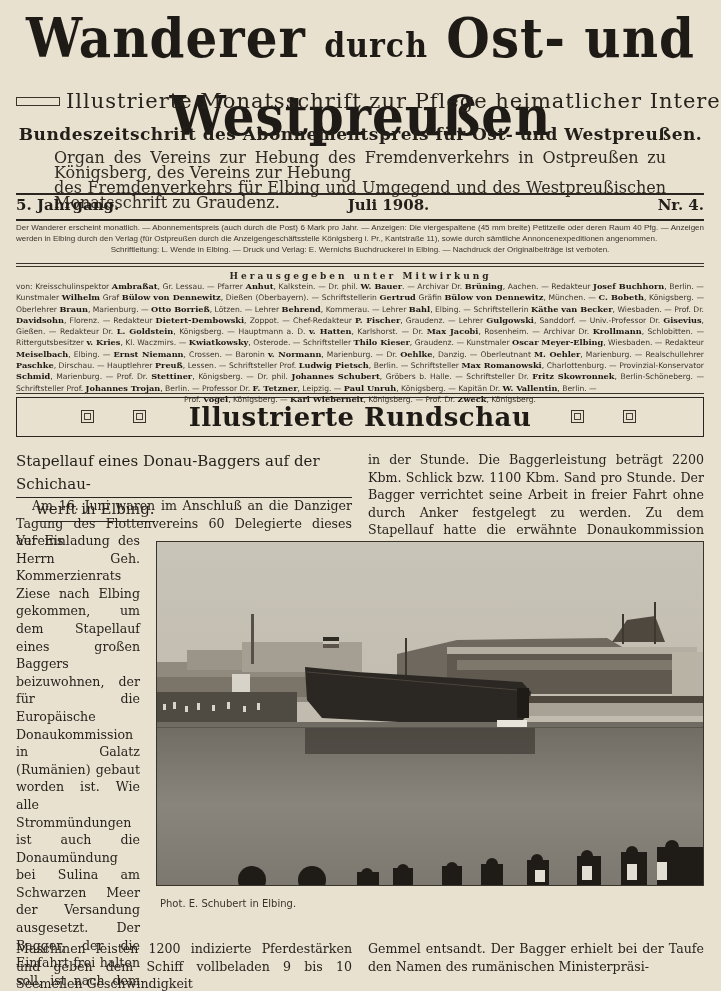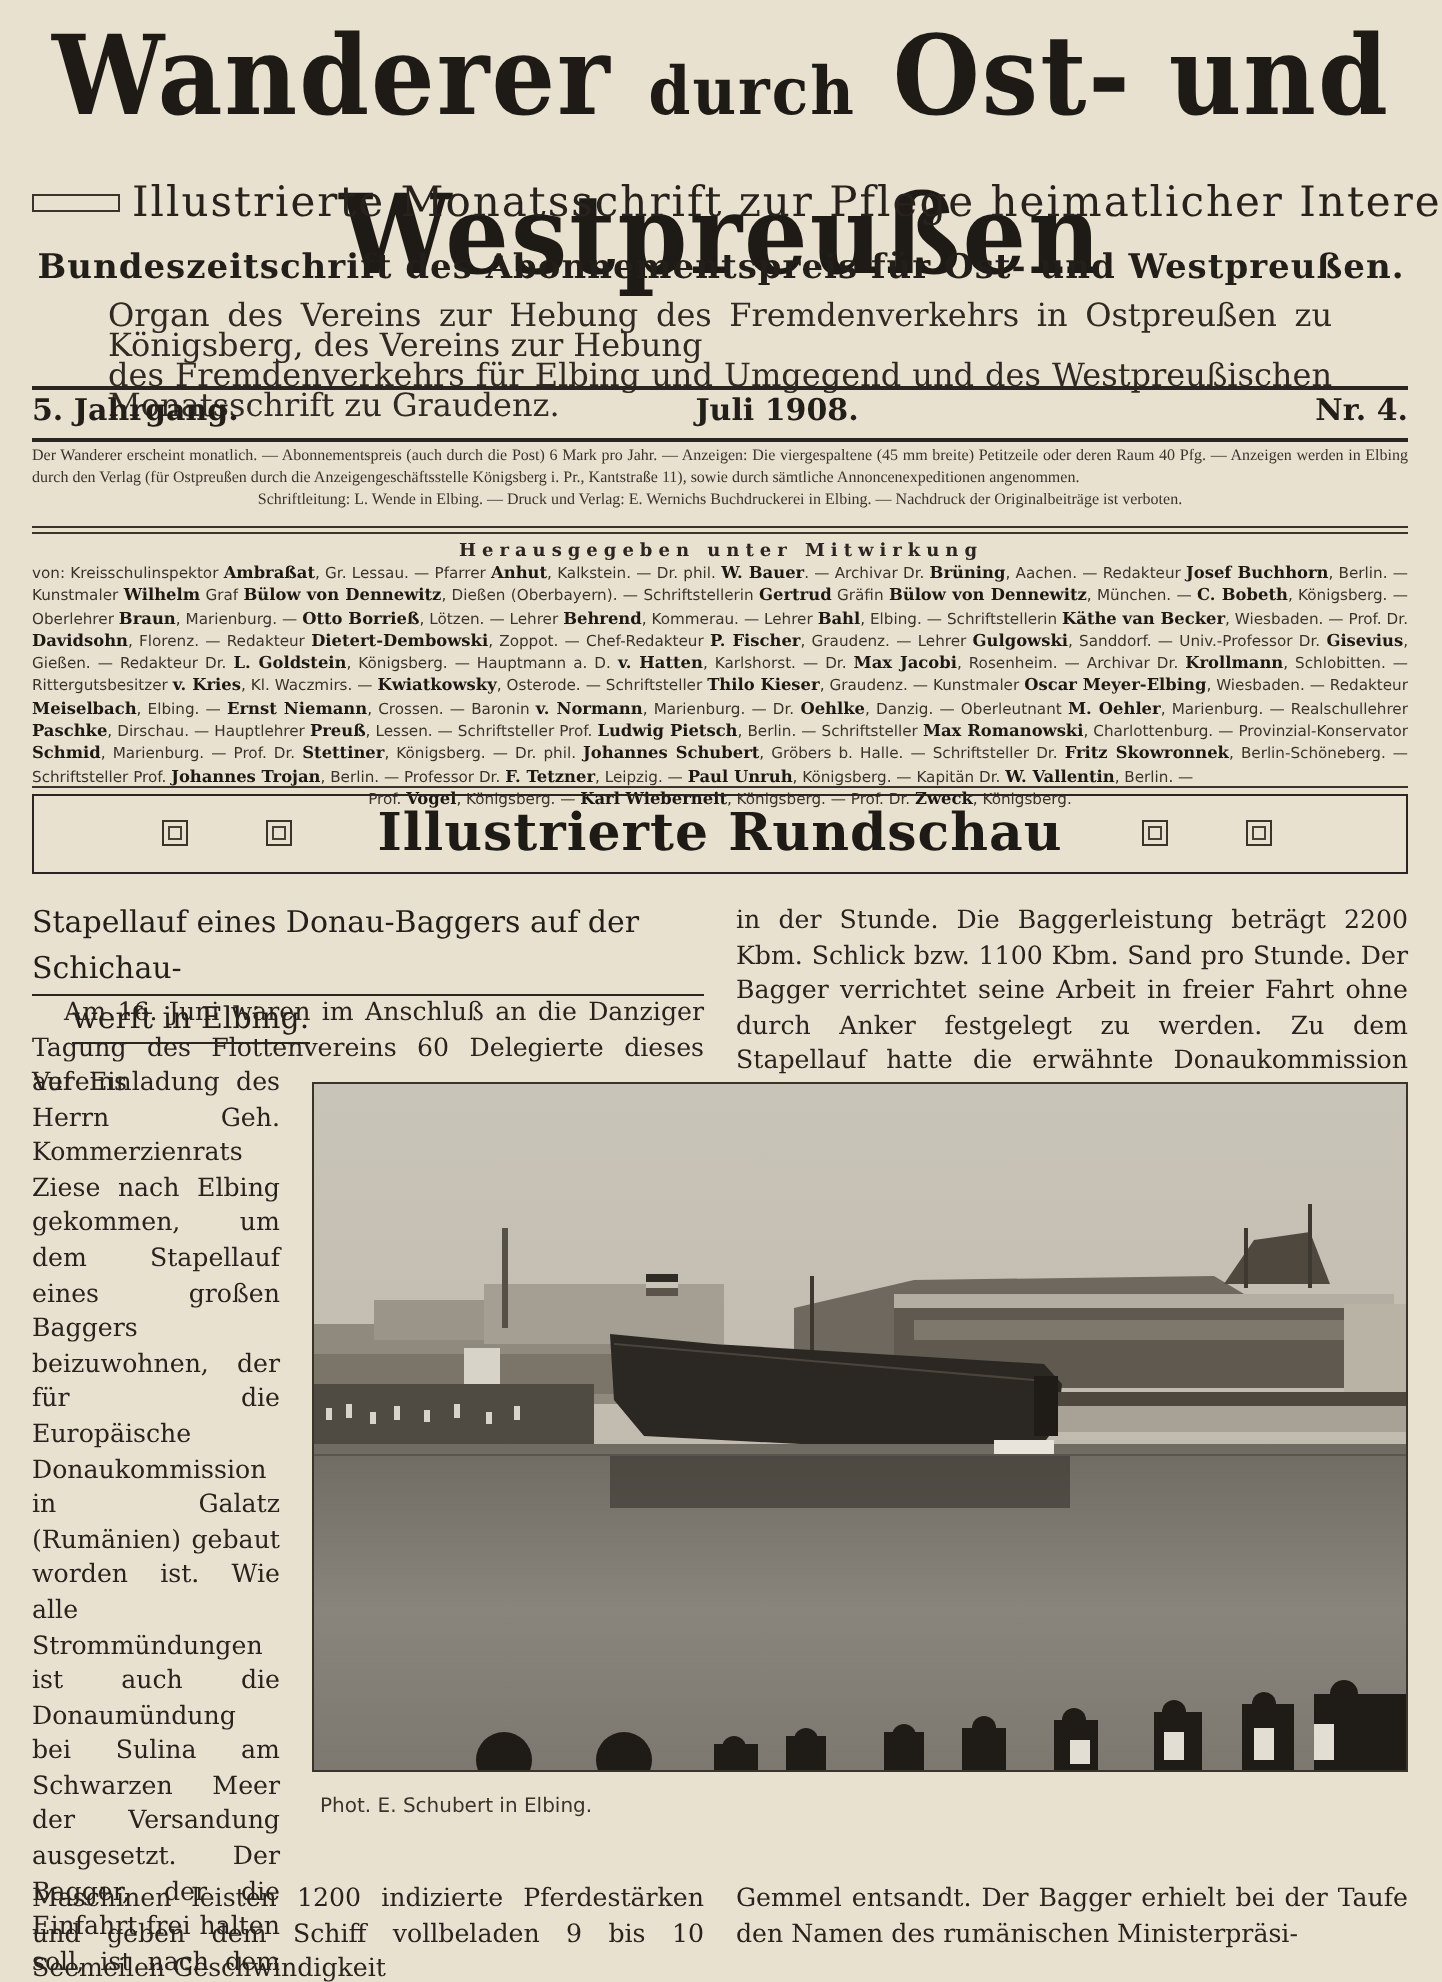--- a/index.html
+++ b/index.html
@@ -26,21 +26,21 @@
   .subtitle { flex:1; text-align:center; font-family:"DejaVu Serif", serif; font-size:21px; letter-spacing:1px; color:#27221d; white-space:nowrap; }
   .bundes { left:0; top:124px; width:721px; text-align:center; font-weight:bold; font-size:17px; letter-spacing:.5px; color:#221e19; }
   .organ { left:54px; top:150px; width:612px; font-size:16px; line-height:15px; text-align:justify; text-align-last:left; color:#2f2a24; }
   .organ span { display:block; }
 
   .rule-thick { left:16px; width:688px; height:2px; background:#2a2520; }
   .rule-thin { left:16px; width:688px; height:1px; background:#3a332c; }
 
   .issue-row { left:16px; top:196px; width:688px; height:22px; display:flex; justify-content:space-between; align-items:flex-start; font-size:15px; font-weight:bold; color:#221e19; }
 
-  .impressum { left:16px; top:222px; width:688px; font-size:8px; line-height:11px; color:#3a332c; font-family:Liberation Serif, serif; }
+  .impressum { left:16px; top:222px; width:688px; font-size:8px; line-height:11px; color:#3a332c; font-family:Liberation Sans, sans-serif; }
   .impressum p { margin:0; text-align:justify; }
   .impressum .center { text-align:center; }
 
   .hg-title { left:0; top:271px; width:721px; text-align:center; font-size:9px; font-weight:bold; letter-spacing:3px; color:#2a2520; }
   .contributors { left:16px; top:281px; width:688px; font-size:7.6px; line-height:10.3px; color:#3a332c; text-align:justify; font-family:"DejaVu Sans", sans-serif; }
   .contributors b { font-family:"DejaVu Serif", serif; color:#1c1814; font-size:8.2px; }
   .contributors .last { text-align:center; display:block; }
 
   
   .banner { left:16px; top:397px; width:688px; height:40px; border:1.5px solid #2a2520; box-sizing:border-box; display:flex; align-items:center; justify-content:center; }

